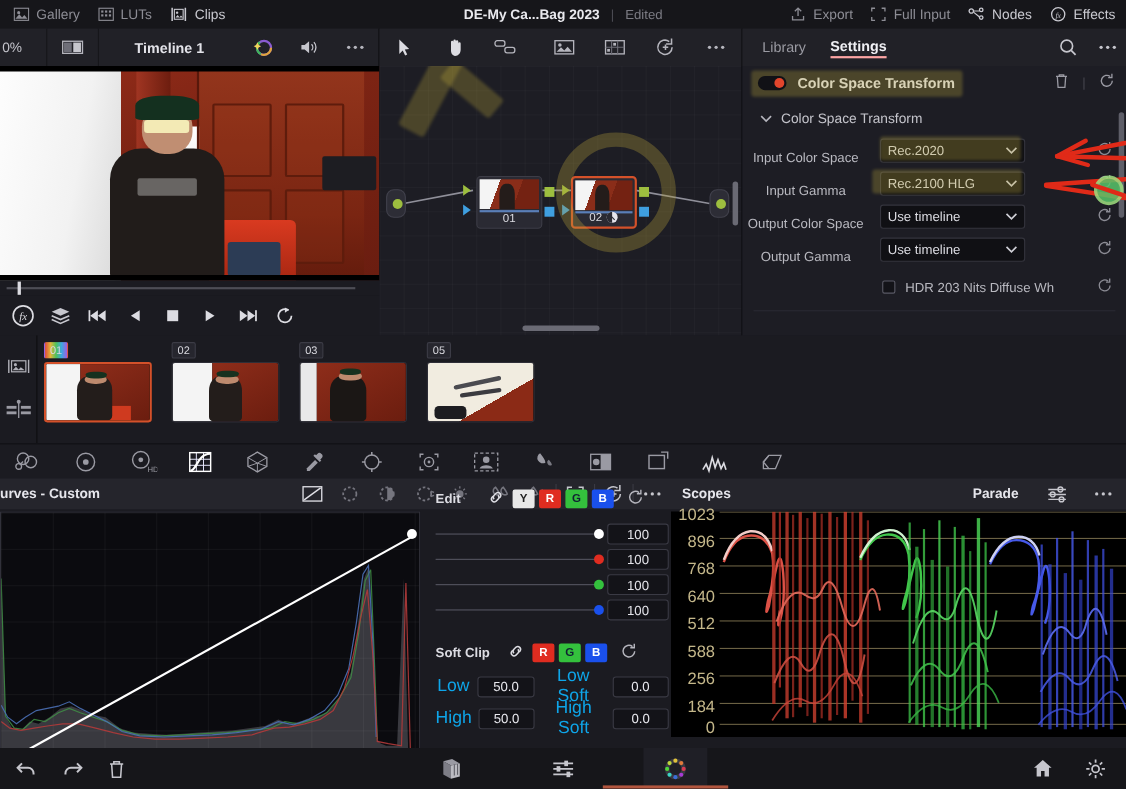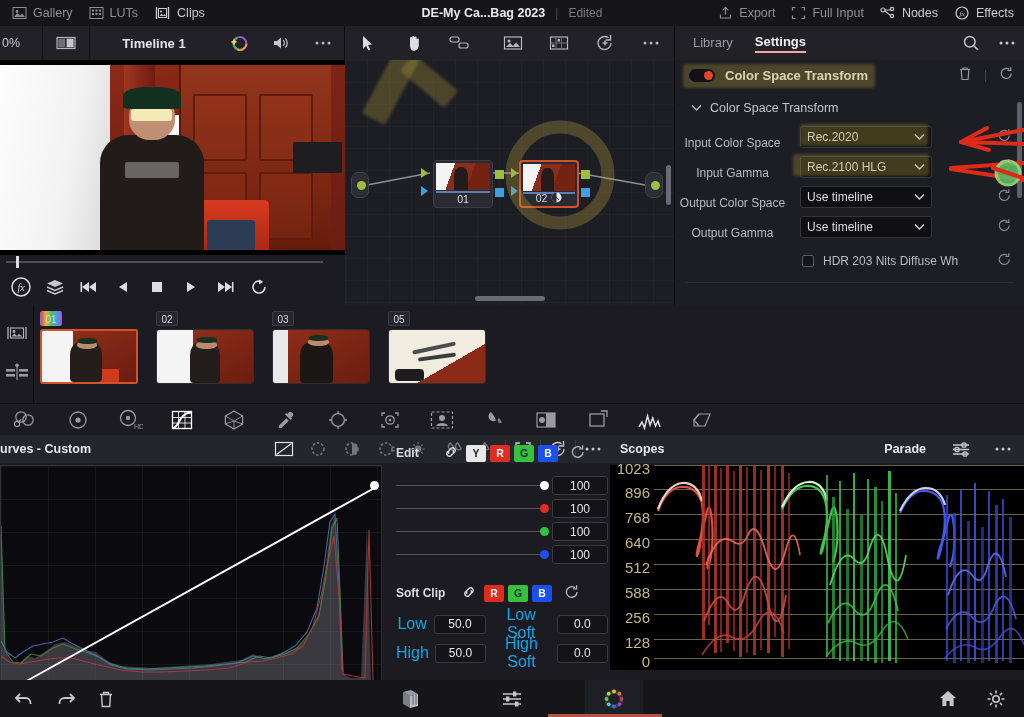--- a/index.html
+++ b/index.html
@@ -1084,21 +1084,21 @@
 
     <div class="sgraph">
       <div class="saxis">
         <div style="top:-5px">1023</div>
         <div style="top:19px">896</div>
         <div style="top:44px">768</div>
         <div style="top:69px">640</div>
         <div style="top:94px">512</div>
         <div style="top:119px">588</div>
         <div style="top:144px">256</div>
-        <div style="top:169px">128</div>
+        <div style="top:169px">184</div>
         <div style="top:188px">0</div>
       </div>
 
       <div class="splot">
         <div class="sline" style="top:0"></div>
         <div class="sline" style="top:24px"></div>
         <div class="sline" style="top:49px"></div>
         <div class="sline" style="top:74px"></div>
         <div class="sline" style="top:99px"></div>
         <div class="sline" style="top:124px"></div>

